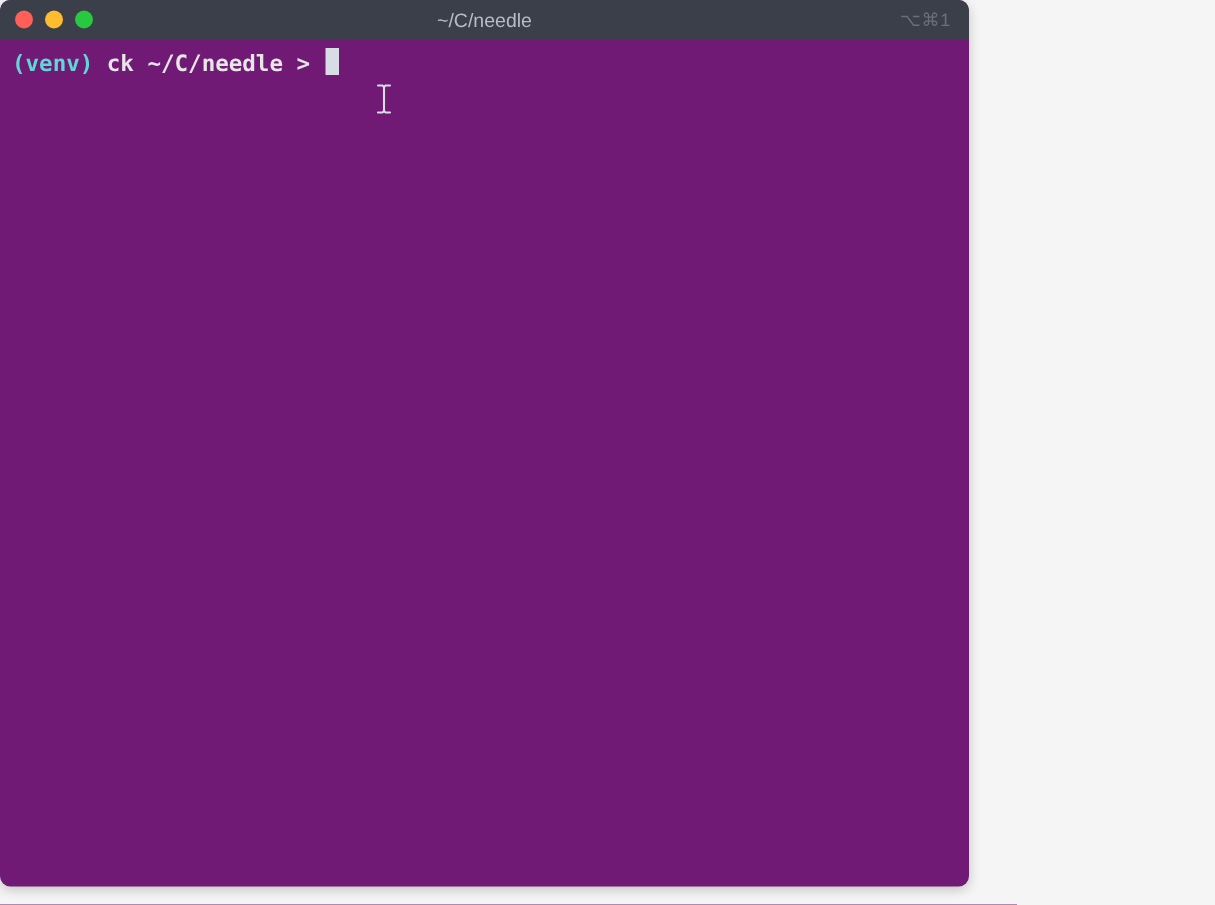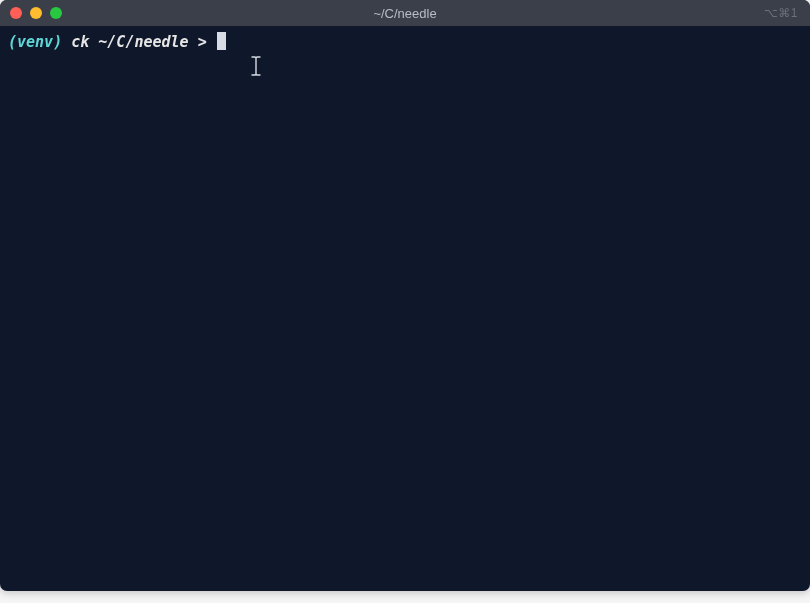--- a/index.html
+++ b/index.html
@@ -8,23 +8,23 @@
       box-sizing: border-box;
     }
     body {
       width: 810px;
       height: 603px;
       background: #f5f5f5;
       font-family: "SF Mono", "Menlo", "Monaco", "Consolas", monospace;
       overflow: hidden;
     }
     .window {
-      width: 810px;
+      width: 646px;
       height: 591px;
-      background: #0f172a;
+      background: #701a75;
       border-radius: 7px;
       overflow: hidden;
       box-shadow: 0 2px 8px rgba(0,0,0,0.2);
     }
     .titlebar {
       height: 26px;
       background: #3a3f4a;
       display: flex;
       align-items: center;
       position: relative;
@@ -65,21 +65,20 @@
       font-size: 15px;
       line-height: 1.35;
       position: relative;
       height: calc(100% - 26px);
     }
     .prompt-line {
       display: flex;
       align-items: flex-start;
       white-space: pre;
       font-weight: 600;
-      font-style: italic;
     }
     .venv {
       color: #5fd7d7;
     }
     .user {
       color: #e6e6e6;
     }
     .path {
       color: #e6e6e6;
     }

